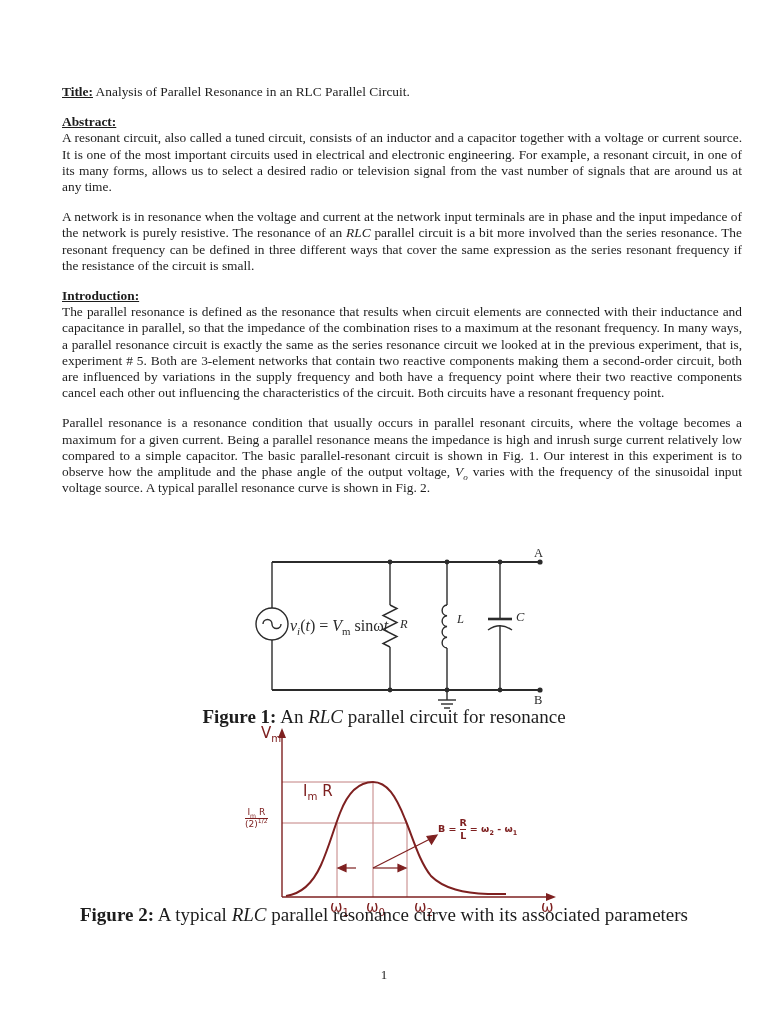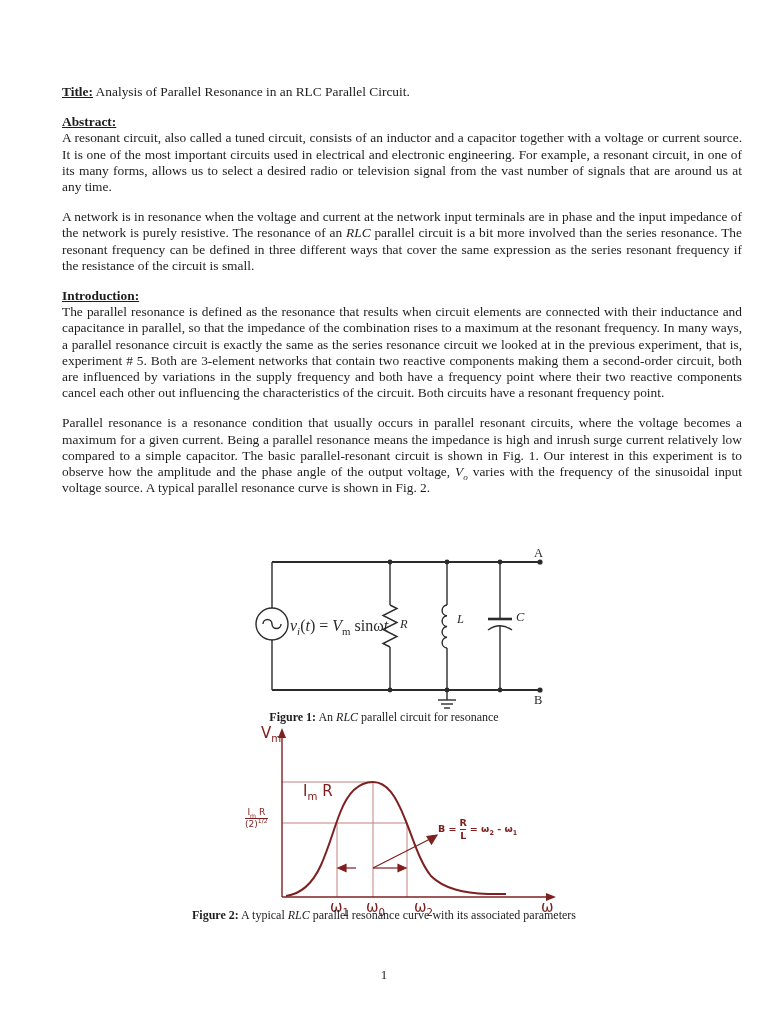--- a/index.html
+++ b/index.html
@@ -16,21 +16,21 @@
   .headline{margin:0;}
   sub{font-size:68%;line-height:0;}
   sup{font-size:68%;line-height:0;}
   
   .fig1{position:absolute;left:250px;top:548px;width:300px;height:165px;}
   .fig1 .lbl{position:absolute;color:#2b2b2b;font-size:12.5px;line-height:1;}
   .fig1 .comp{font-style:italic;}
   .fig1 .srclbl{position:absolute;font-size:16px;line-height:1;color:#2b2b2b;}
   .caption{
     position:absolute;left:0;width:768px;text-align:center;
-    font-size:12px;line-height:16px;color:#1d1d1d;
+    font-size:19px;line-height:16px;color:#1d1d1d;
   }
   .cap1{top:709px;}
   .cap2{top:907px;}
   
   .fig2{position:absolute;left:240px;top:725px;width:330px;height:185px;
         font-family:"DejaVu Sans", sans-serif;}
   .fig2 .lbl{position:absolute;color:#7e2020;font-size:15px;line-height:1;}
   .frac{display:inline-flex;flex-direction:column;align-items:center;line-height:1;}
   .frac .den{border-top:1px solid currentColor;padding-top:1px;margin-top:1px;}
   .annot{position:absolute;display:flex;align-items:center;gap:3px;

